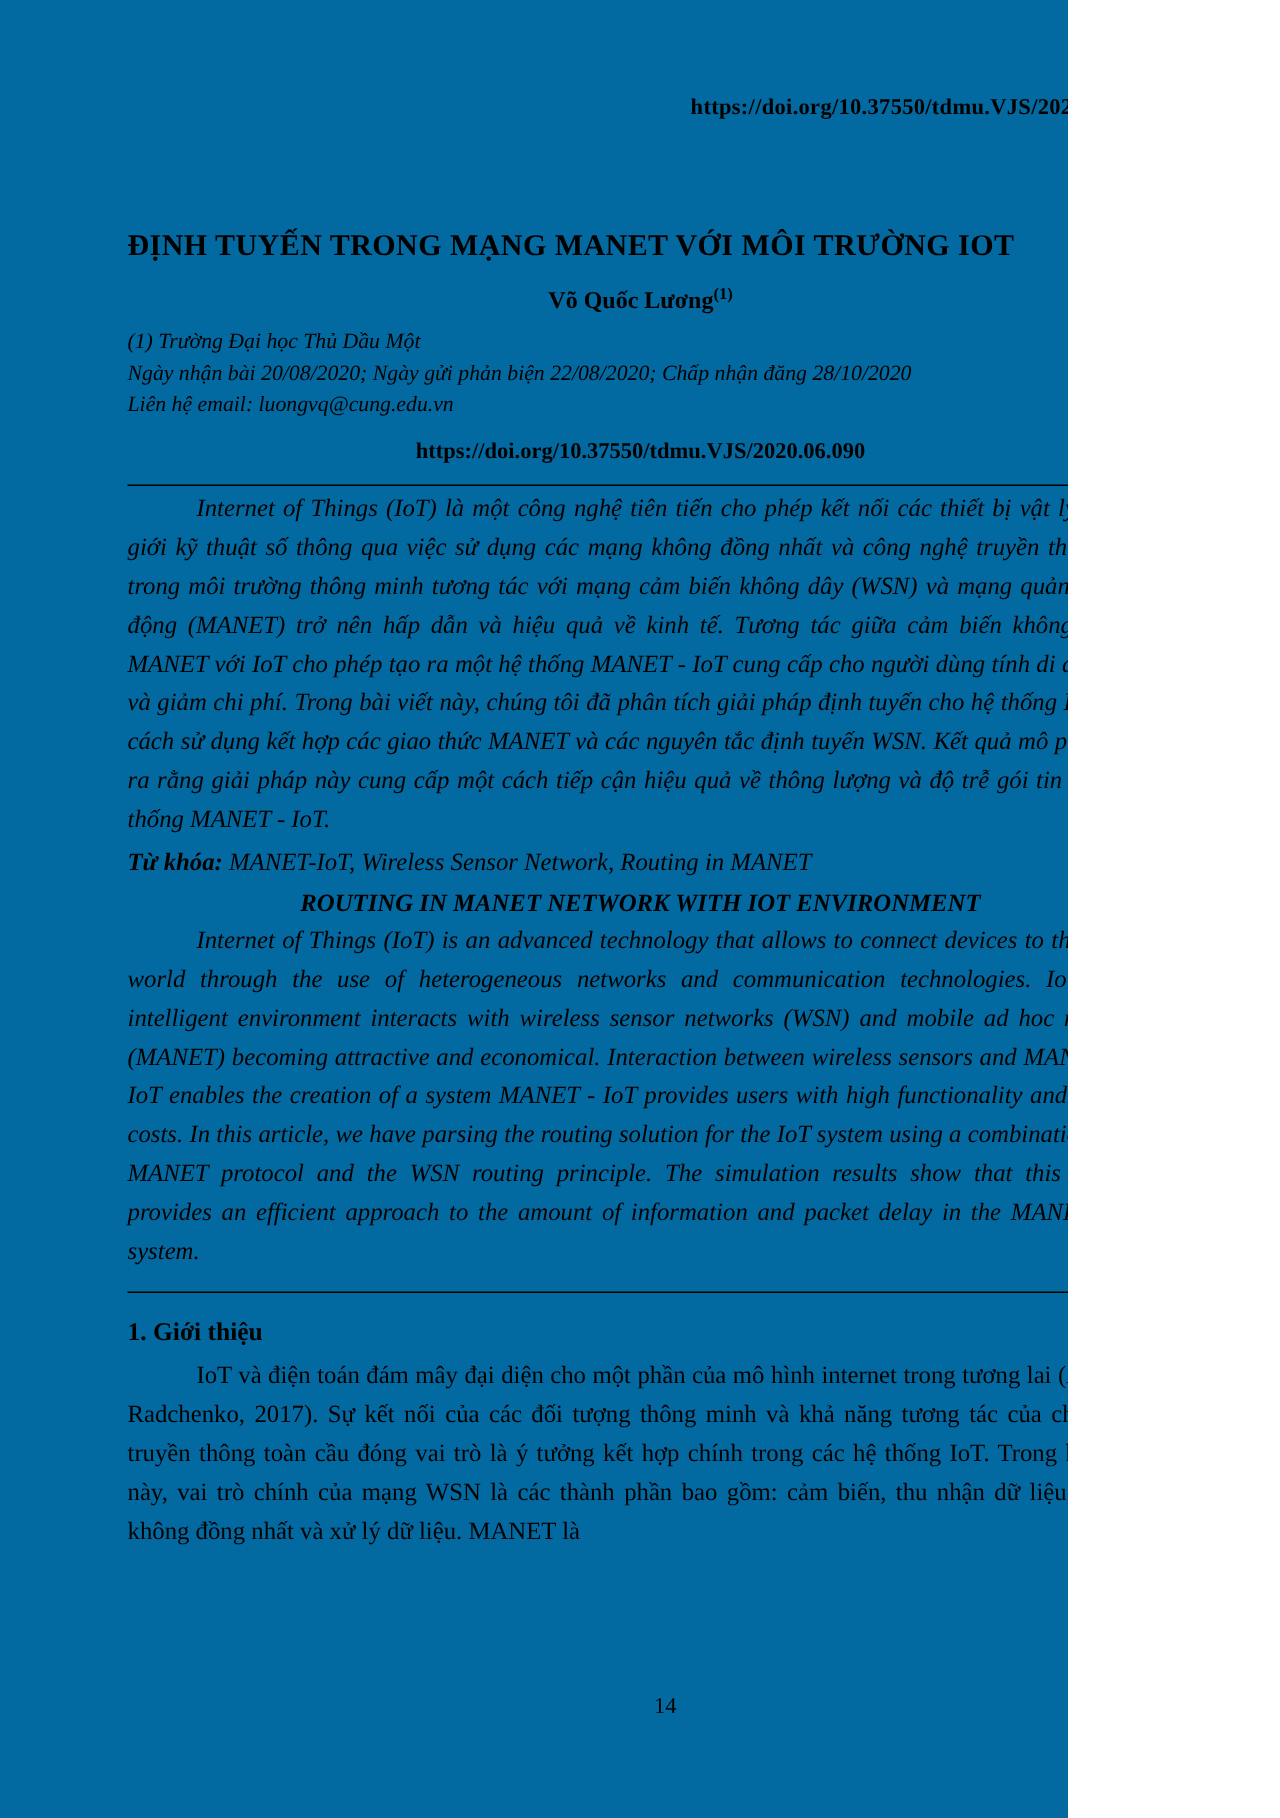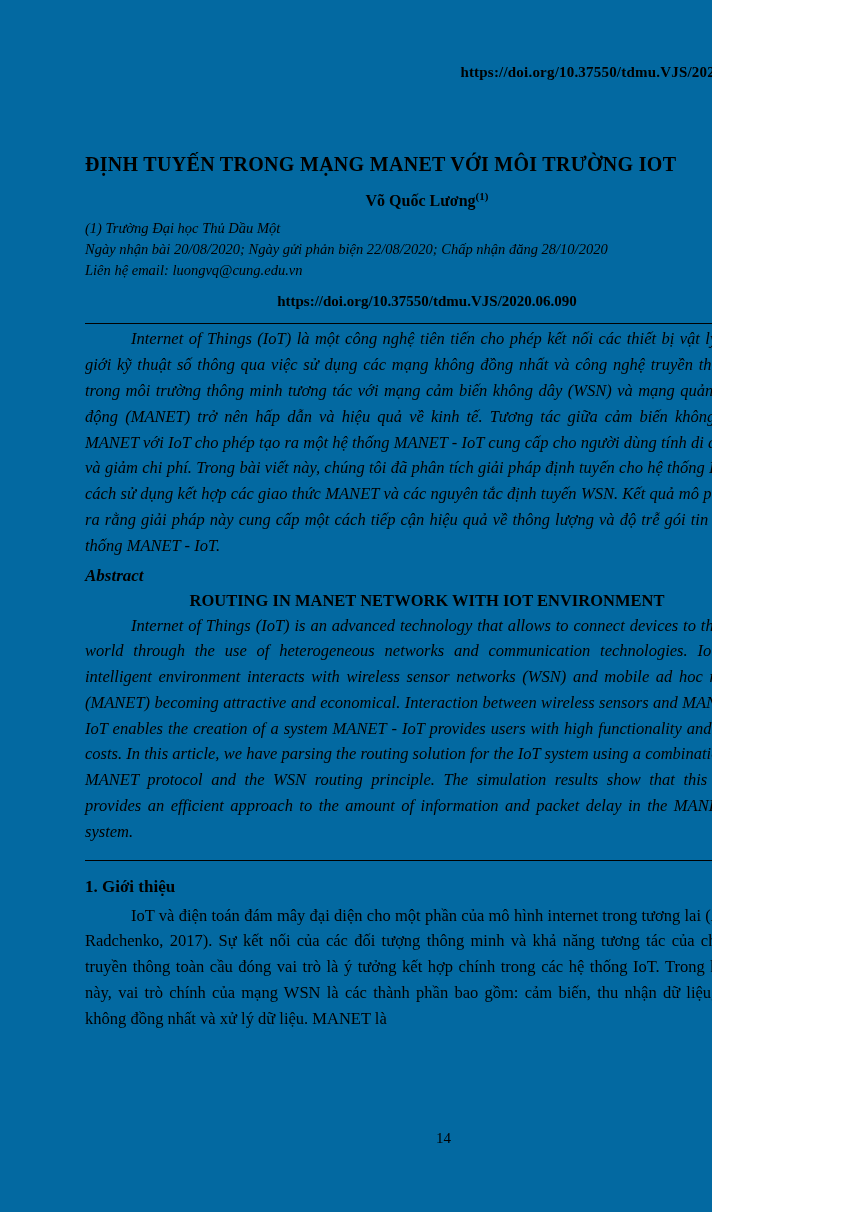--- a/index.html
+++ b/index.html
@@ -91,20 +91,21 @@
     font-size: 16.5px;
     line-height: 25.8px;
   }
   .bi { font-weight: bold; font-style: italic; }
   .it { font-style: italic; }
 
   .en-title {
     margin-top: 5px;
     text-align: center;
     font-weight: bold;
+    font-style: italic;
     font-size: 16.5px;
   }
 
   .section-rule { margin-top: 15px; }
 
   .h-section {
     margin-top: 16px;
     font-weight: bold;
     font-size: 17px;
   }
@@ -142,22 +143,24 @@
       <div>Liên hệ email: luongvq@cung.edu.vn</div>
     </div>
 
     <div class="doi-center">https://doi.org/10.37550/tdmu.VJS/2020.06.090</div>
 
     <hr class="rule">
 
 
     <p class="para italic">Internet of Things (IoT) là một công nghệ tiên tiến cho phép kết nối các thiết bị vật lý với thế giới kỹ thuật số thông qua việc sử dụng các mạng không đồng nhất và công nghệ truyền thông. IoT trong môi trường thông minh tương tác với mạng cảm biến không dây (WSN) và mạng quảng cáo di động (MANET) trở nên hấp dẫn và hiệu quả về kinh tế. Tương tác giữa cảm biến không dây và MANET với IoT cho phép tạo ra một hệ thống MANET - IoT cung cấp cho người dùng tính di động cao và giảm chi phí. Trong bài viết này, chúng tôi đã phân tích giải pháp định tuyến cho hệ thống IoT bằng cách sử dụng kết hợp các giao thức MANET và các nguyên tắc định tuyến WSN. Kết quả mô phỏng chỉ ra rằng giải pháp này cung cấp một cách tiếp cận hiệu quả về thông lượng và độ trễ gói tin trong hệ thống MANET - IoT.</p>
 
+    <div class="keywords">
+      <span class="bi">Từ khóa:</span><span class="it"> MANET-IoT, Wireless Sensor Network, Routing in MANET</span>
+    </div>
 
-    <div class="h-abstract">Abstract</div>
 
     <div class="en-title">ROUTING IN MANET NETWORK WITH IOT ENVIRONMENT</div>
 
     <p class="para italic">Internet of Things (IoT) is an advanced technology that allows to connect devices to the digital world through the use of heterogeneous networks and communication technologies. IoT in an intelligent environment interacts with wireless sensor networks (WSN) and mobile ad hoc networks (MANET) becoming attractive and economical. Interaction between wireless sensors and MANET with IoT enables the creation of a system MANET - IoT provides users with high functionality and reduced costs. In this article, we have parsing the routing solution for the IoT system using a combination of the MANET protocol and the WSN routing principle. The simulation results show that this solution provides an efficient approach to the amount of information and packet delay in the MANET - IoT system.</p>
 
     <hr class="rule section-rule">
 
     <div class="h-section">1. Giới thiệu</div>
 
     <p class="para section-para">IoT và điện toán đám mây đại diện cho một phần của mô hình internet trong tương lai (Alameri, Radchenko, 2017). Sự kết nối của các đối tượng thông minh và khả năng tương tác của chúng với truyền thông toàn cầu đóng vai trò là ý tưởng kết hợp chính trong các hệ thống IoT. Trong hệ thống này, vai trò chính của mạng WSN là các thành phần bao gồm: cảm biến, thu nhận dữ liệu, kết nối không đồng nhất và xử lý dữ liệu. MANET là</p>

